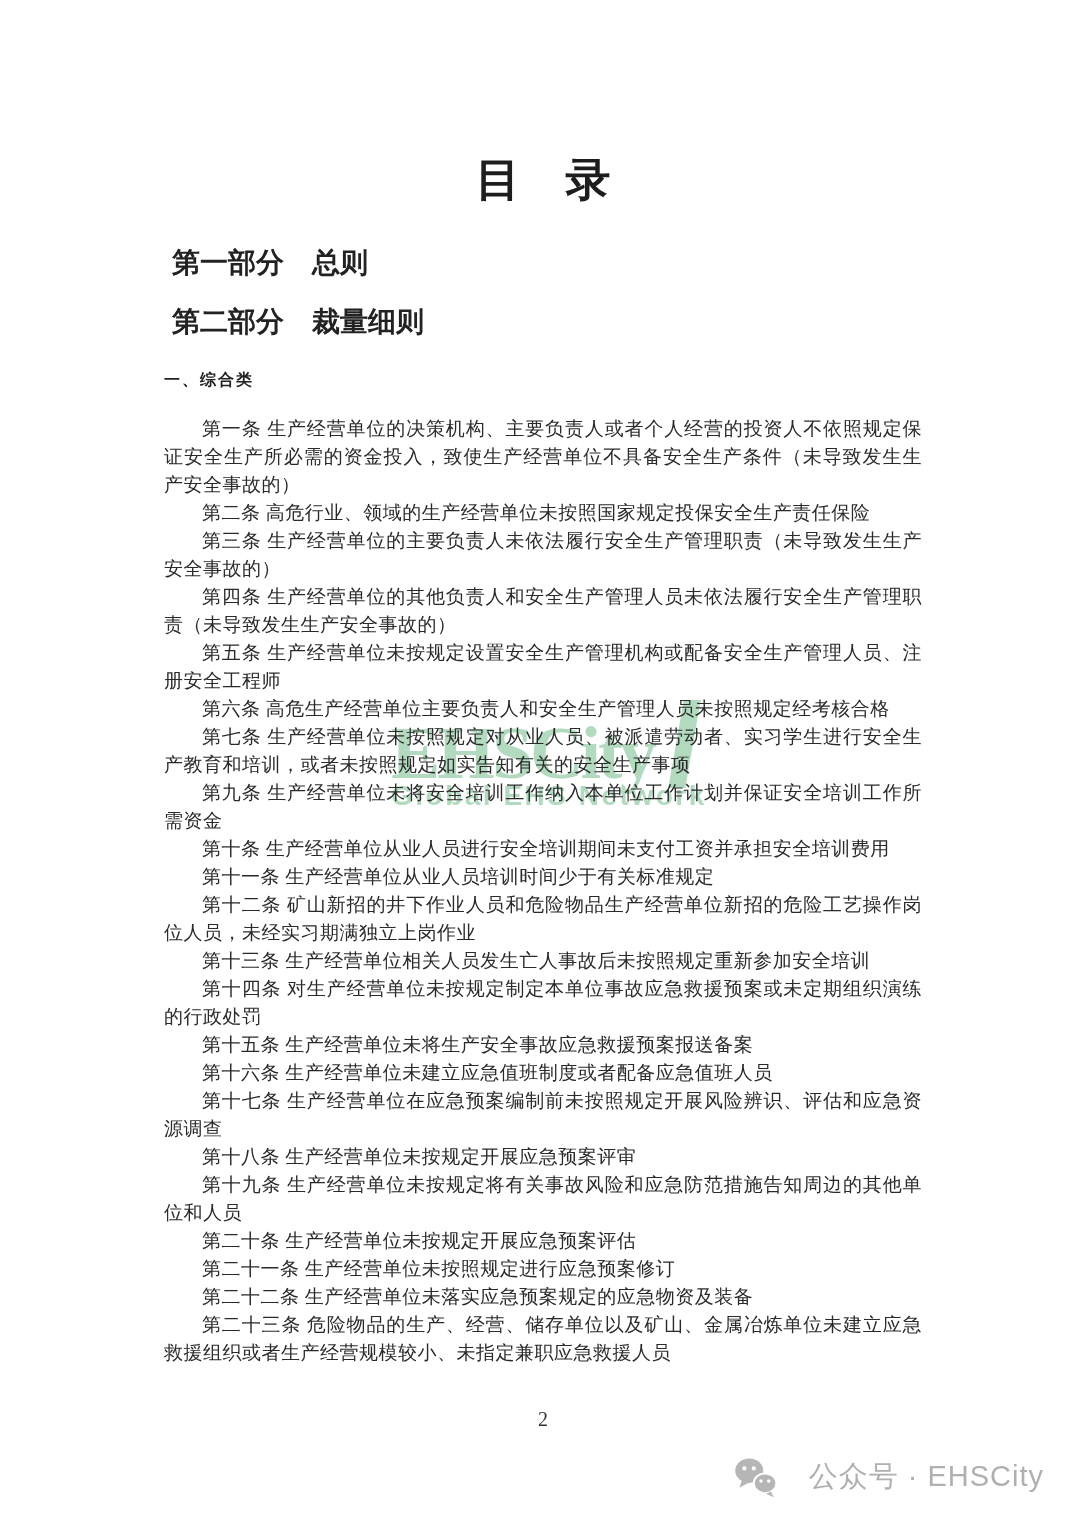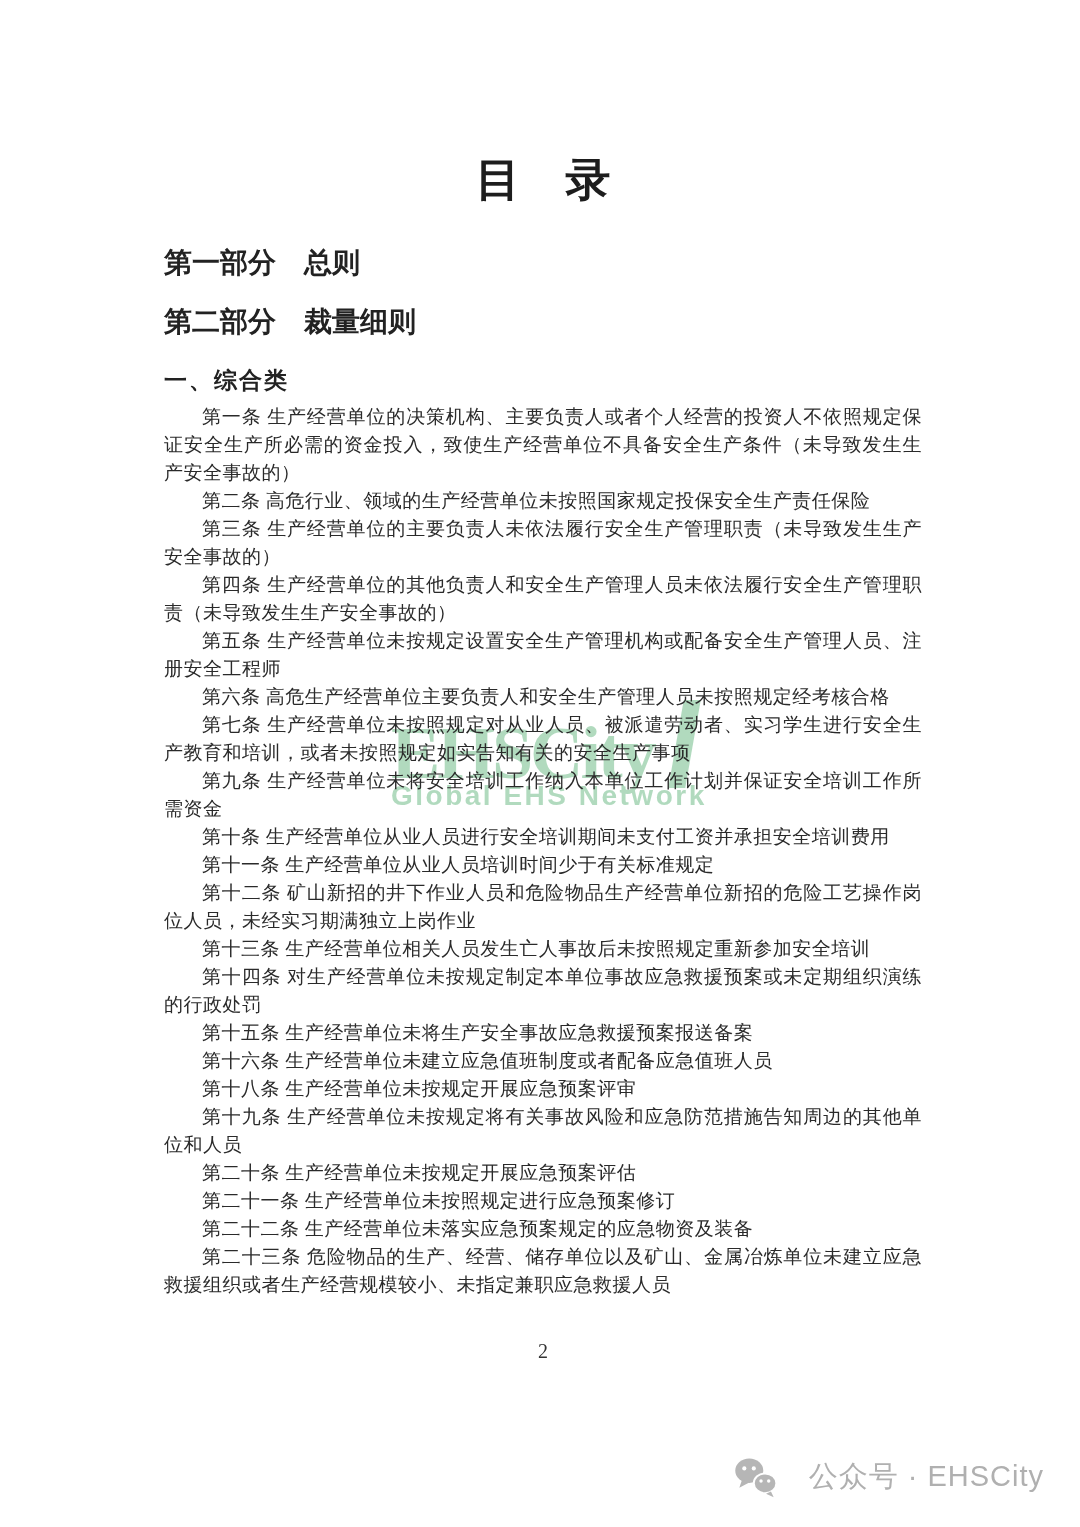--- a/index.html
+++ b/index.html
@@ -62,38 +62,38 @@
   .doc-title {
     margin: 12px;
     font-size: 45px;
     line-height: 56px;
     font-weight: 700;
     text-align: center;
     color: #1d1d1d;
     font-family: "Liberation Serif", "DejaVu Serif", serif;
   }
   .part-heading {
-    margin: 38px 0 0 0;
+    margin: 38px 0 0 8px;
     font-family: "Liberation Sans", "DejaVu Sans", sans-serif;
     font-weight: 700;
     font-size: 28px;
     line-height: 34px;
     color: #222222;
   }
   .part-heading + .part-heading { margin-top: 25px; }
   .section-heading {
     margin: 26px 0 0 0;
     font-family: "Liberation Sans", "DejaVu Sans", sans-serif;
     font-weight: 700;
-    font-size: 23px;
+    font-size: 16px;
     line-height: 30px;
     letter-spacing: 2px;
     color: #222222;
   }
-  .toc-items { margin-top: 8px; }
+  .toc-items { margin-top: 20px; }
   .toc-items p {
     margin: 0;
     font-size: 19px;
     line-height: 28px;
     text-indent: 2em;
     text-align: justify;
     letter-spacing: 0.5px;
     color: var(--text);
   }
   .page-number {
@@ -150,20 +150,21 @@
         <p>第六条 高危生产经营单位主要负责人和安全生产管理人员未按照规定经考核合格</p>
         <p>第七条 生产经营单位未按照规定对从业人员、被派遣劳动者、实习学生进行安全生产教育和培训，或者未按照规定如实告知有关的安全生产事项</p>
         <p>第九条 生产经营单位未将安全培训工作纳入本单位工作计划并保证安全培训工作所需资金</p>
         <p>第十条 生产经营单位从业人员进行安全培训期间未支付工资并承担安全培训费用</p>
         <p>第十一条 生产经营单位从业人员培训时间少于有关标准规定</p>
         <p>第十二条 矿山新招的井下作业人员和危险物品生产经营单位新招的危险工艺操作岗位人员，未经实习期满独立上岗作业</p>
         <p>第十三条 生产经营单位相关人员发生亡人事故后未按照规定重新参加安全培训</p>
         <p>第十四条 对生产经营单位未按规定制定本单位事故应急救援预案或未定期组织演练的行政处罚</p>
         <p>第十五条 生产经营单位未将生产安全事故应急救援预案报送备案</p>
         <p>第十六条 生产经营单位未建立应急值班制度或者配备应急值班人员</p>
+        <p>第十七条 生产经营单位在应急预案编制前未按照规定开展风险辨识、评估和应急资源调查</p>
         <p>第十八条 生产经营单位未按规定开展应急预案评审</p>
         <p>第十九条 生产经营单位未按规定将有关事故风险和应急防范措施告知周边的其他单位和人员</p>
         <p>第二十条 生产经营单位未按规定开展应急预案评估</p>
         <p>第二十一条 生产经营单位未按照规定进行应急预案修订</p>
         <p>第二十二条 生产经营单位未落实应急预案规定的应急物资及装备</p>
         <p>第二十三条 危险物品的生产、经营、储存单位以及矿山、金属冶炼单位未建立应急救援组织或者生产经营规模较小、未指定兼职应急救援人员</p>
       </div>
     <div class="page-number">2</div>
   </div>
 

